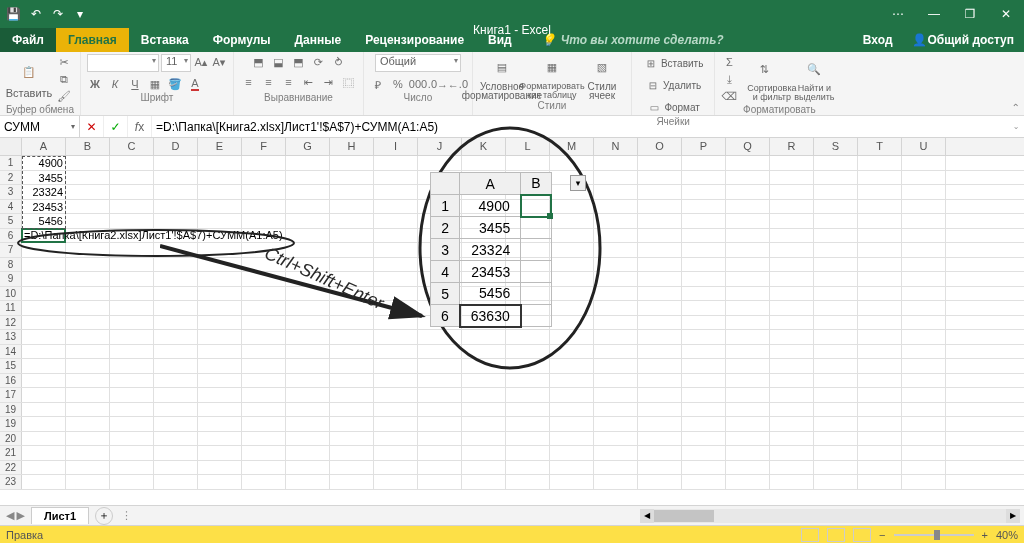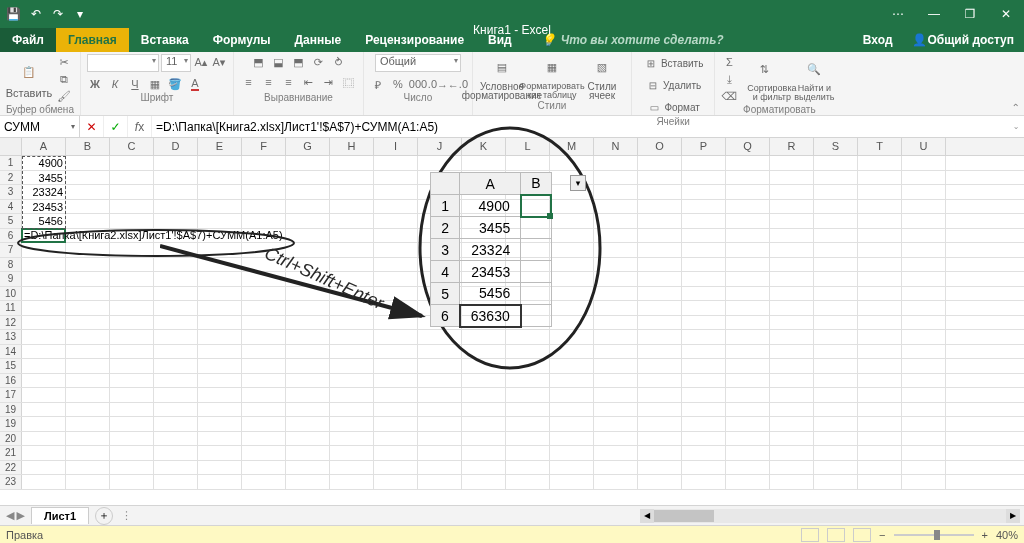--- a/index.html
+++ b/index.html
@@ -68,21 +68,21 @@
   .sheettab { padding: 2px 12px; background: #fff; border: 1px solid #ccc; border-bottom: none; font-weight: bold; cursor: pointer; }
   .addsheet { width: 18px; height: 18px; border-radius: 50%; border: 1px solid #ccc; margin-left: 6px; display: flex; align-items: center; justify-content: center; cursor: pointer; }
   .hscroll { flex: 1; display: flex; justify-content: flex-end; padding-right: 4px; }
   .hscroll .track { width: 380px; height: 14px; background: #e8e8e8; position: relative; }
   .hscroll .thumb { position: absolute; left: 14px; top: 1px; width: 60px; height: 12px; background: #c4c4c4; }
   .hscroll .ar { position: absolute; top: 0; width: 14px; height: 14px; background: #ddd; text-align: center; font-size: 8px; line-height: 14px; }
   .hscroll .ar.l { left: 0; } .hscroll .ar.r { right: 0; }
   .sheettabs .dots { color:#888; padding:0 8px; }
 
   
-  .statusbar { position: absolute; left: 0; right: 0; bottom: 0; height: 18px; background: #fef9c3; border-top: 1px solid #d4d4d4; display: flex; align-items: center; font-size: 11px; color: #555; padding: 0 6px; }
+  .statusbar { position: absolute; left: 0; right: 0; bottom: 0; height: 18px; background: #fde047; border-top: 1px solid #d4d4d4; display: flex; align-items: center; font-size: 11px; color: #555; padding: 0 6px; }
   .statusbar .right { margin-left: auto; display: flex; align-items: center; gap: 8px; }
   .viewbtn { width: 18px; height: 14px; border: 1px solid #ccc; cursor: pointer; }
   .zoom-slider { width: 80px; height: 2px; background: #ccc; position: relative; }
   .zoom-slider::after { content: ""; position: absolute; left: 50%; top: -4px; width: 6px; height: 10px; background: #888; }
 
   
   .overlay { position: absolute; top: 128px; left: 420px; width: 200px; height: 270px; pointer-events: none; }
   .overlay svg { width: 100%; height: 100%; overflow: visible; }
   .annot-text { position: absolute; font-size: 18px; font-style: italic; color: #2a2a2a; transform: rotate(24deg); }
   .mini-grid { position: absolute; font-size: 14px; }

